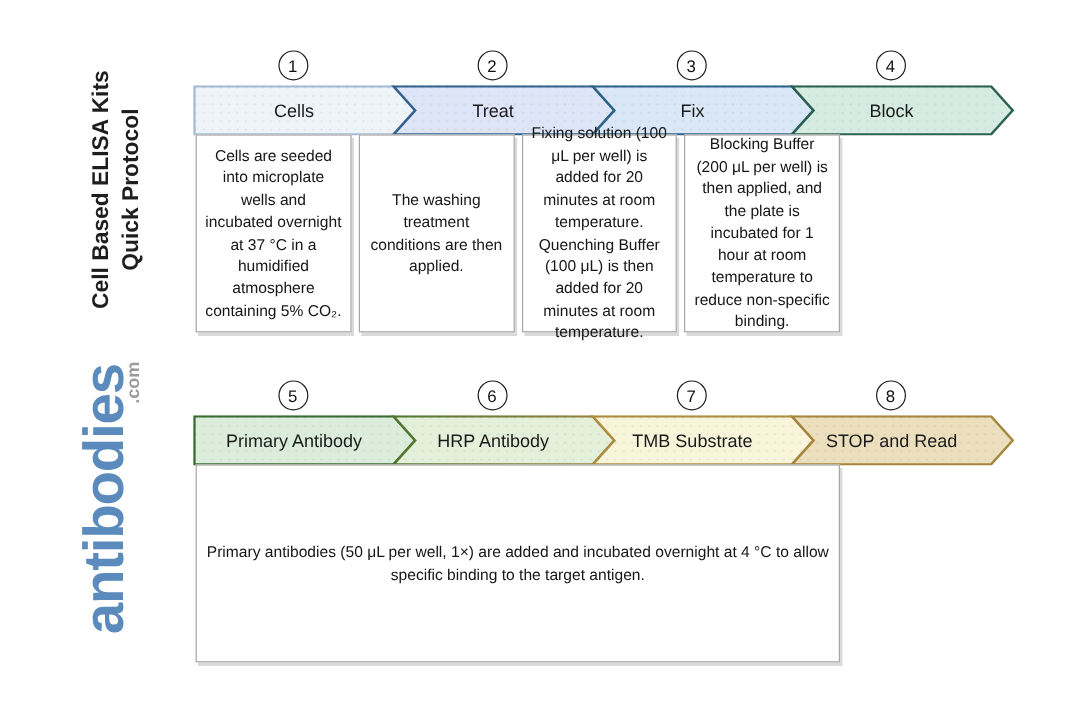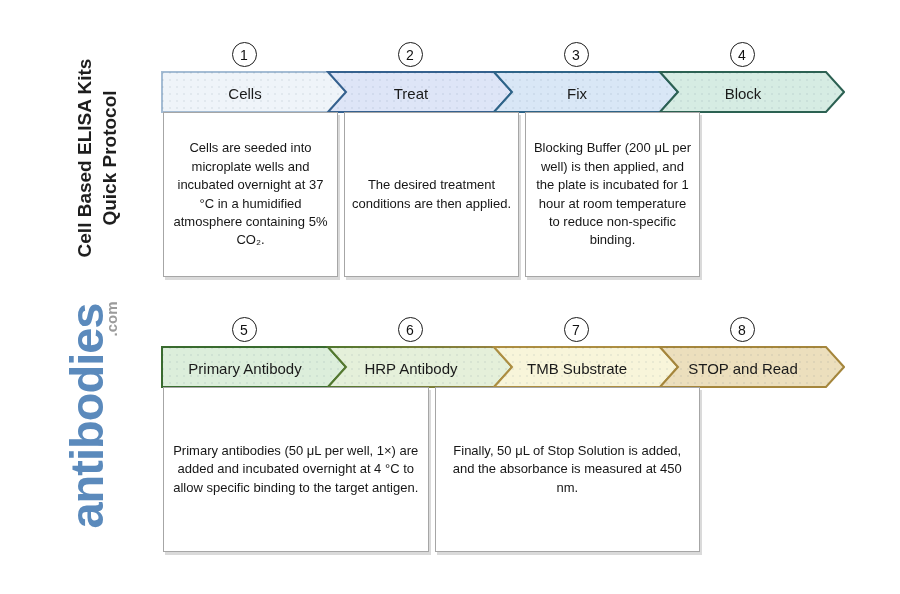--- a/index.html
+++ b/index.html
@@ -98,21 +98,24 @@
     <text class="arrow-label" x="250" y="22" text-anchor="middle" dominant-baseline="central">Treat</text>
     <text class="arrow-label" x="416" y="22" text-anchor="middle" dominant-baseline="central">Fix</text>
     <text class="arrow-label" x="582" y="22" text-anchor="middle" dominant-baseline="central">Block</text>
   </svg>
 
   <div class="boxes" style="top:112px">
     <div class="descbox">
       <div class="desc-text">Cells are seeded into microplate wells and incubated overnight at 37 °C in a humidified atmosphere containing 5% CO₂.</div>
     </div>
     <div class="descbox">
-      <div class="desc-text">The desired treatment conditions are then applied.</div>
+      <div class="desc-text">The washing treatment conditions are then applied.</div>
+    </div>
+    <div class="descbox">
+      <div class="desc-text">Fixing solution (100 μL per well) is added for 20 minutes at room temperature. Quenching Buffer (100 μL) is then added for 20 minutes at room temperature.</div>
     </div>
     <div class="descbox">
       <div class="desc-text">Blocking Buffer (200 μL per well) is then applied, and the plate is incubated for 1 hour at room temperature to reduce non-specific binding.</div>
     </div>
   </div>
 
   <div class="nums" style="top:317px">
     <div class="numcell">
       <div class="badge">5</div>
     </div>
@@ -139,18 +142,15 @@
     <text class="arrow-label" x="84" y="22" text-anchor="middle" dominant-baseline="central">Primary Antibody</text>
     <text class="arrow-label" x="250" y="22" text-anchor="middle" dominant-baseline="central">HRP Antibody</text>
     <text class="arrow-label" x="416" y="22" text-anchor="middle" dominant-baseline="central">TMB Substrate</text>
     <text class="arrow-label" x="582" y="22" text-anchor="middle" dominant-baseline="central">STOP and Read</text>
   </svg>
 
   <div class="boxes" style="top:387px">
     <div class="descbox">
       <div class="desc-text">Primary antibodies (50 μL per well, 1×) are added and incubated overnight at 4 °C to allow specific binding to the target antigen.</div>
     </div>
-    <div class="descbox">
-      <div class="desc-text">Finally, 50 μL of Stop Solution is added, and the absorbance is measured at 450 nm.</div>
-    </div>
   </div>
 
 </div>
 
 </body></html>

